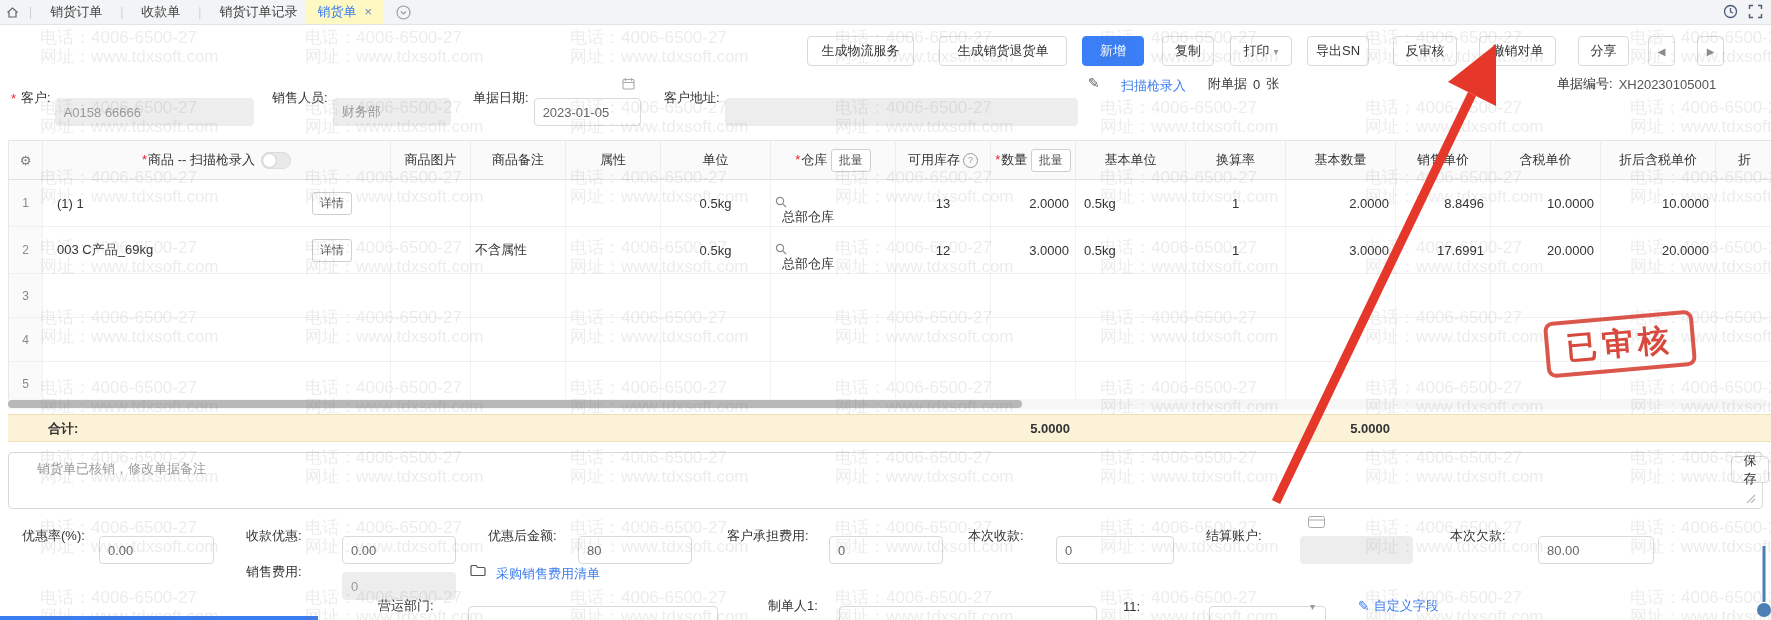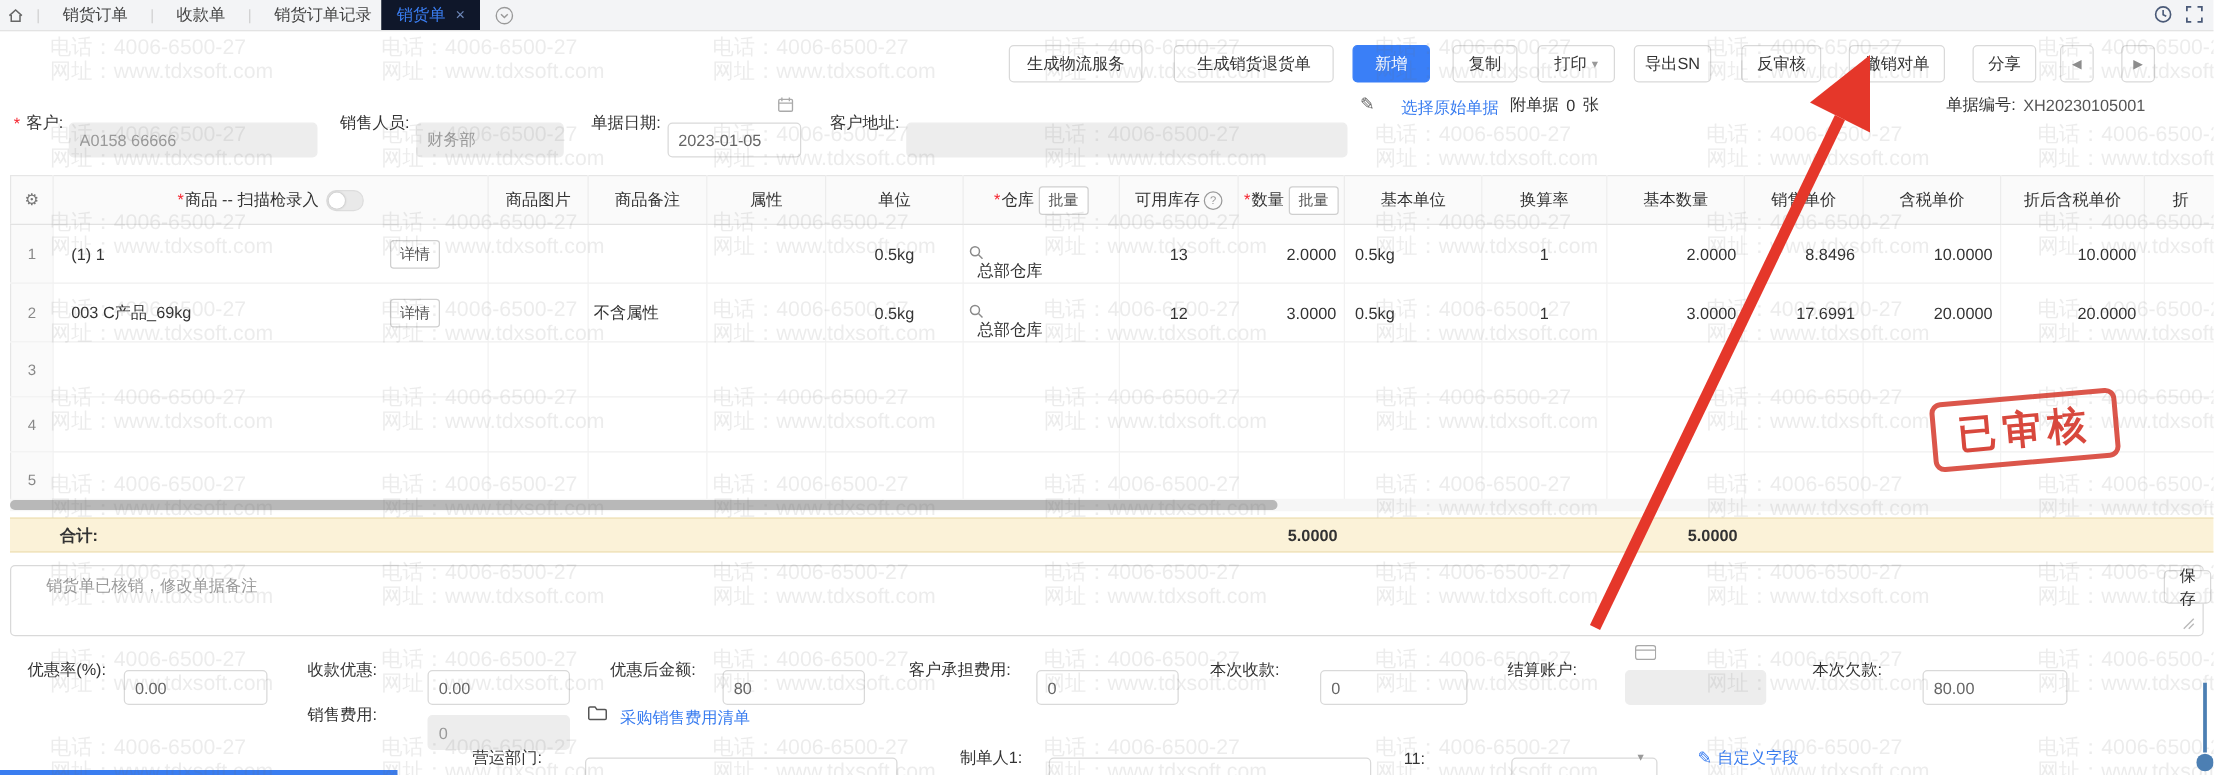--- a/index.html
+++ b/index.html
@@ -3,21 +3,21 @@
 <meta charset="utf-8">
 <style>
   html,body{margin:0;padding:0;background:#fff;}
   #app{position:relative;width:1771px;height:620px;overflow:hidden;background:#fff;
        font-family:"Liberation Sans","DejaVu Sans",sans-serif;font-size:13px;color:#333;}
   
   .tabbar{position:absolute;left:0;top:0;width:1771px;height:24px;background:#f3f4f6;
           border-bottom:1px solid #e3e3e3;display:flex;align-items:center;}
   .tabbar .sep{color:#d0d0d0;margin:0 10px;font-size:12px;}
   .tab{padding:0 8px;height:24px;line-height:24px;color:#444;cursor:pointer;white-space:nowrap;}
-  .tab.active{background:#0f172a;color:#3a7df0;display:flex;gap:8px;padding:0 12px;}
+  .tab.active{background:#fef9c3;color:#3a7df0;display:flex;gap:8px;padding:0 12px;}
   .tab .x{color:#6d87b8;font-size:13px;}
   .cicon{margin-left:12px;}
   .tr-icons{position:absolute;right:8px;top:4px;display:flex;gap:10px;}
   
   .btn{position:absolute;top:36px;height:30px;background:#fff;border:1px solid #d9d9d9;border-radius:4px;
        display:flex;align-items:center;justify-content:center;gap:4px;color:#333;box-sizing:border-box;
        font-size:13px;cursor:pointer;}
   .btn.primary{background:#3a7ff7;border-color:#3a7ff7;color:#fff;}
   .caret{font-size:10px;color:#999;}
   .pager{color:#8c8c8c;font-size:10px;}
@@ -154,21 +154,21 @@
             <path d="M3.5 1 V4 M9.5 1 V4 M1 5.5 H12" stroke="#aaa" stroke-width="1.1"></path>
           </svg>
       </span>
     </span>
   </div>
   <div class="fgroup" style="left:664px;top:70px;gap:5px">
     <span class="lbl">客户地址:</span>
     <input class="inp gray" style="width: 353px;">
   </div>
   <span style="position:absolute;left:1088px;top:75px;color:#666;font-size:14px">✎</span>
-  <span class="link" style="position:absolute;left:1121px;top:77px">选择原始单据</span>
+  <span class="link" style="position:absolute;left:1121px;top:77px">扫描枪录入</span>
   <div class="fgroup" style="left:1208px;top:70px;height:28px;gap:6px">
     <span class="lbl">附单据</span>
     <span>0</span>
     <span class="lbl">张</span>
   </div>
   <div class="fgroup" style="left:1557px;top:70px;height:28px;gap:6px">
     <span class="lbl">单据编号:</span>
     <span style="color:#555">XH20230105001</span>
   </div>
 

